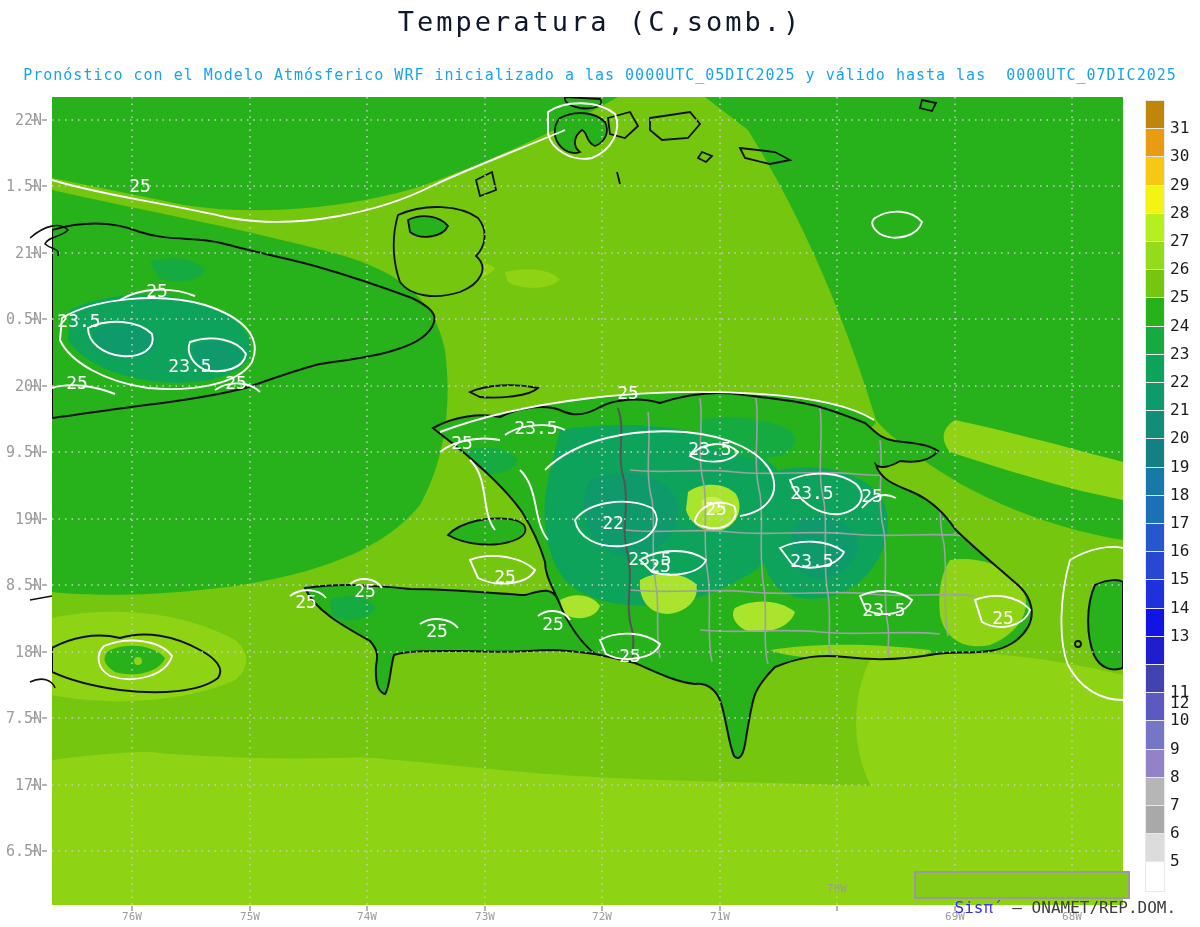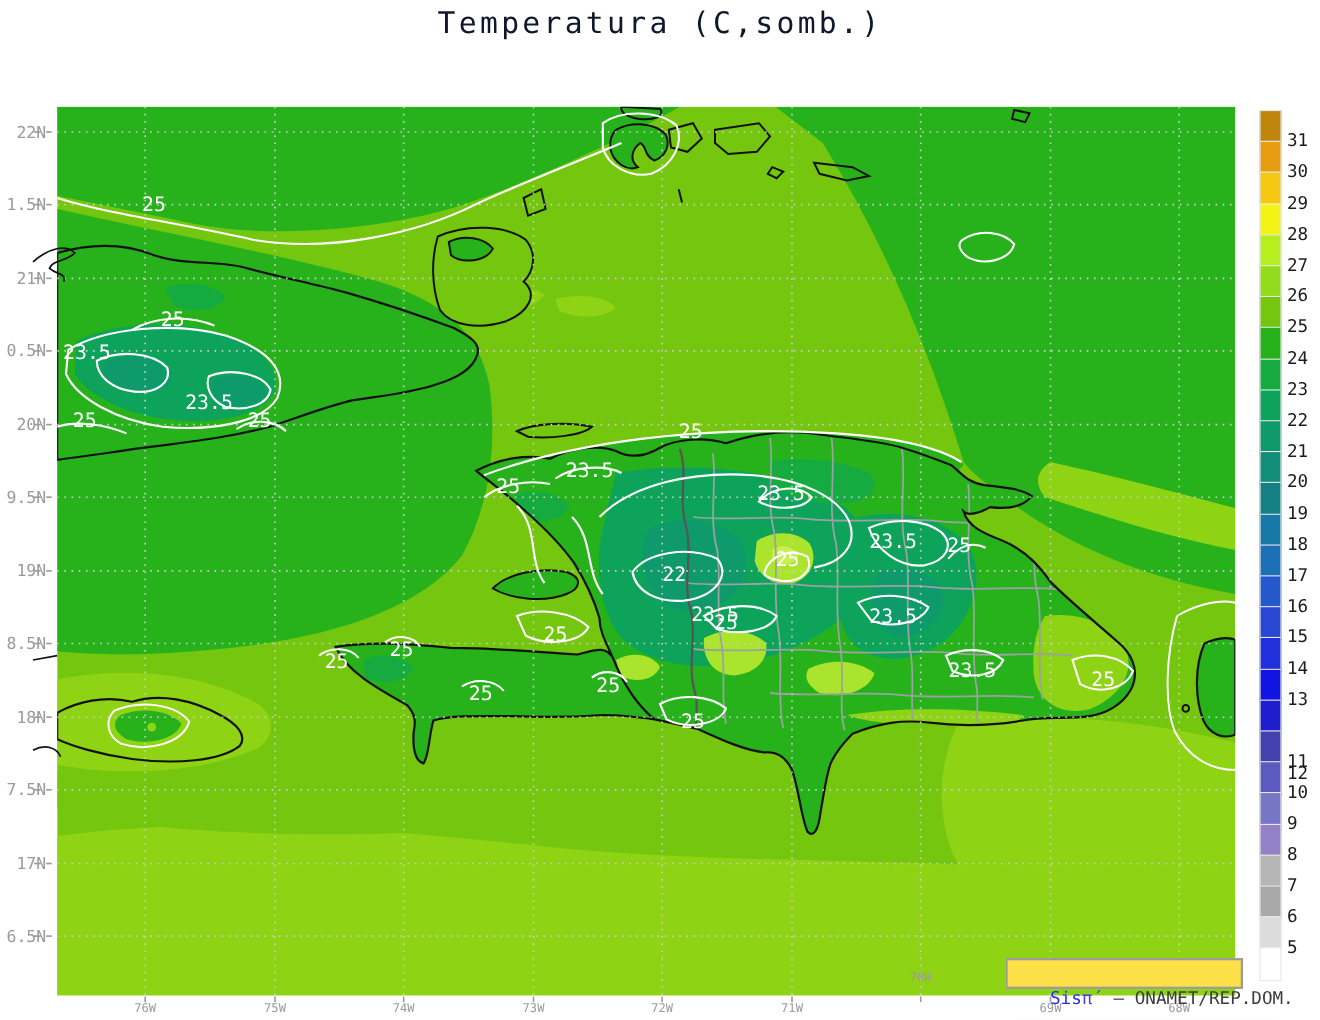--- a/index.html
+++ b/index.html
@@ -12,32 +12,33 @@
   .line2{position:absolute;top:66px;left:0;width:1200px;text-align:center;
          font-size:15px;letter-spacing:1px;white-space:pre;}
   .maplayer{position:absolute;left:0;top:0;}
   .lat-label{position:absolute;width:42px;text-align:right;font-size:15px;color:#9b9b9b;
              line-height:16px;white-space:nowrap;overflow:hidden;}
   .lon-label{position:absolute;width:60px;text-align:center;font-size:11px;color:#9b9b9b;}
   .cb-seg{position:absolute;width:18px;}
   .cb-label{position:absolute;font-size:16px;color:#1c1c1c;line-height:16px;}
   .ct-label{position:absolute;transform:translate(-50%,-55%);font-size:18px;color:#ffffff;
             font-weight:500;white-space:nowrap;}
-  .brand{position:absolute;left:914px;top:871px;width:212px;height:24px;background:#fde047;
+  .brand{position:absolute;left:914px;top:871px;width:212px;height:24px;background:#84cc16;
          border:2px solid #9a9a9a;text-align:center;font-size:16px;line-height:23px;white-space:pre;}
   .brand .sis{color:#2b2bee;}
   .brand .pi{color:#4b3ae8;}
   .brand .org{color:#3c3c3c;}
 </style>
 </head>
 <body>
 
 <div class="page">
 
   <div class="title" style="color: #0f172a;">Temperatura (C,somb.)</div>
+  <div class="line2" style="color: rgb(23, 164, 238);">Pronóstico con el Modelo Atmósferico WRF inicializado a las 0000UTC_05DIC2025 y válido hasta las  0000UTC_07DIC2025</div>
 
   <svg class="maplayer" width="1200" height="927" viewBox="0 0 1200 927">
     <defs>
       <clipPath id="mapclip">
           <rect x="52" y="97" width="1071" height="808"></rect>
         </clipPath>
       <path id="his" d="M433,428 C455,416 480,413 500,417 C520,407 545,404 560,410
         C575,418 590,413 600,407 C615,399 640,397 660,403 C690,393 720,391 745,395
         C775,399 800,401 820,407 C840,413 855,419 865,423 C875,431 880,439 895,441
         C915,443 930,445 938,451 C930,461 915,463 900,461 C890,467 880,469 876,465

